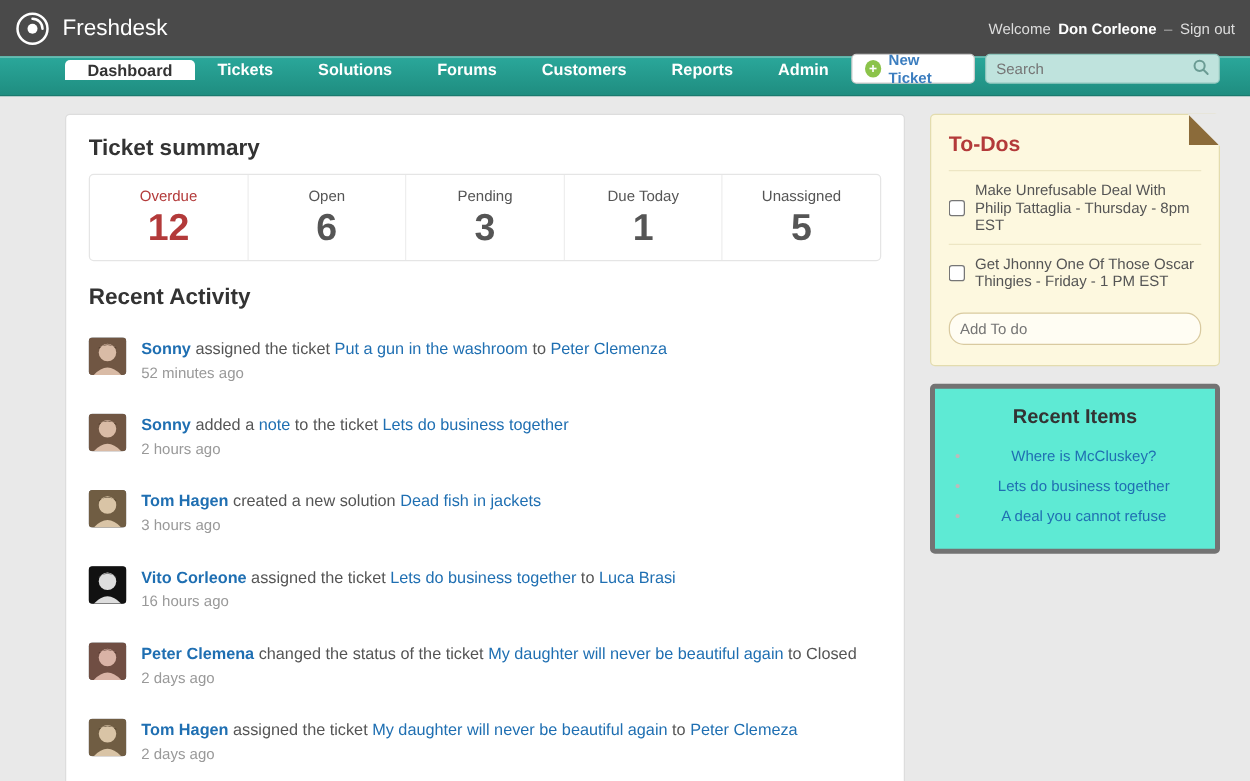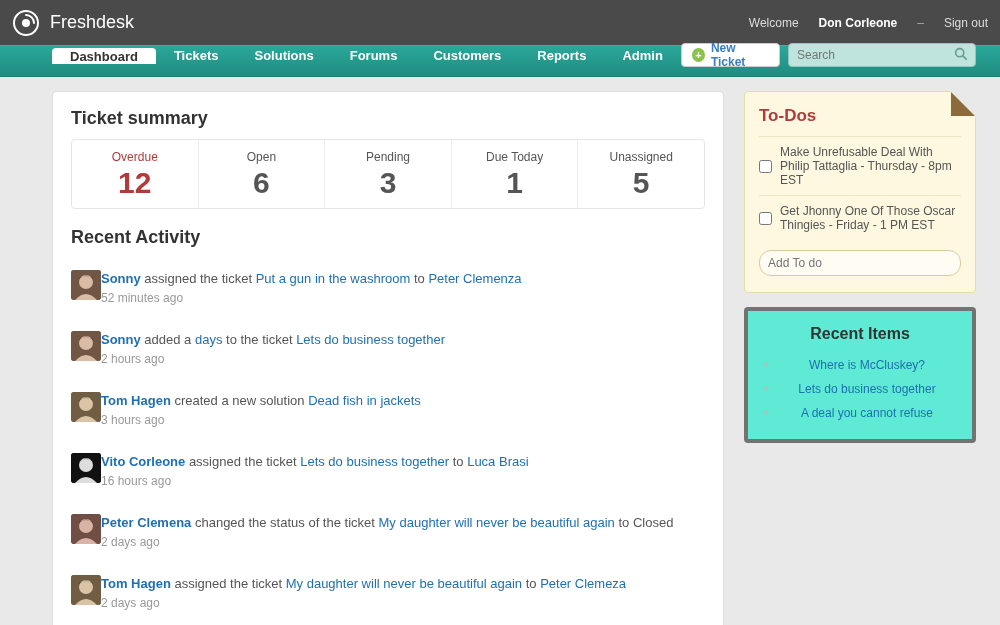--- a/index.html
+++ b/index.html
@@ -2,21 +2,21 @@
 <html><head>
 <meta charset="utf-8">
 <style>
   * { box-sizing: border-box; margin: 0; padding: 0; }
   body { font-family: "Helvetica Neue", Helvetica, Arial, sans-serif; font-size: 13px; color: #333; background: #e9e9e9; width: 1000px; height: 625px; overflow: hidden; }
 
   .topbar { background: #4a4a4a; color: #fff; height: 45px; display: flex; align-items: center; padding: 0 12px; }
   .logo { display: flex; align-items: center; gap: 10px; }
   .logo-icon svg { display:block; }
   .logo-text { font-size: 18px; font-weight: 400; color: #fff; }
-  .topbar-right { margin-left: auto; font-size: 12px; display: flex; align-items: center; gap: 20px; }
+  .topbar-right { margin-left: auto; font-size: 12px; display: flex; align-items: center; gap: 6px; }
   .topbar-right .welcome { color: #ddd; }
   .topbar-right .username { font-weight: bold; color: #fff; }
   .topbar-right .sep { color: #aaa; }
   .topbar-right .signout { color: #ddd; text-decoration: none; cursor: pointer; }
 
   .navbar { background: #2a9d8f; background: linear-gradient(#2aa79a,#1f8d80); height: 32px; display: flex; align-items: stretch; padding: 0 24px 12px 52px; border-top:1px solid #40b0a3; border-bottom:1px solid #1a7a6e;justify-content:space-between; }
   .nav-tabs { display: flex; align-items: stretch; }
   .nav-tab { display: flex; align-items: center; padding: 0 18px; color: #fff; font-weight: bold; font-size: 13px; cursor: pointer; }
   .nav-tab.active { background: #fff; color: #333; border-radius: 4px 4px 0 0; margin-top: 2px; }
   .nav-right { margin-left: auto; display: flex; align-items: center; gap: 8px; }
@@ -33,21 +33,21 @@
 
   .summary-row { display: flex; border: 1px solid #e5e5e5; border-radius: 4px; overflow: hidden; margin-bottom: 18px; }
   .summary-cell { flex: 1; text-align: center; padding: 10px 0 8px; border-right: 1px solid #eee; }
   .summary-cell:last-child { border-right: none; }
   .summary-label { font-size: 12px; color: #555; margin-bottom: 2px; }
   .summary-value { font-size: 30px; font-weight: bold; color: #555; }
   .summary-cell.overdue .summary-label { color: #b33a3a; }
   .summary-cell.overdue .summary-value { color: #b33a3a; }
 
   .activity-list { margin-top: 8px; }
-  .activity-item { display: flex; gap: 0; padding: 12px 0; }
+  .activity-item { display: flex; gap: 12px; padding: 12px 0; }
   .avatar { width: 30px; height: 30px; border-radius: 3px; background:#777; flex-shrink:0; display:flex; align-items:center; justify-content:center; color:#fff; font-size:10px; overflow:hidden;}
   .avatar.bw { filter: grayscale(1); background:#222; }
   .avatar svg { width:100%; height:100%; }
   .activity-body { flex:1; font-size: 13px; line-height: 1.4; }
   .actor, .link { color: #1f6fb2; font-weight: bold; cursor:pointer; }
   .link { font-weight: normal; }
   .activity-text .plain { color:#555; }
   .timeago { color:#999; font-size:12px; margin-top:2px; }
 
   .side-col { width: 232px; display:flex; flex-direction:column; gap:14px; }
@@ -163,21 +163,21 @@
         <div class="activity-item">
           <div class="avatar">
             <svg viewBox="0 0 30 30">
               <rect width="30" height="30" fill="hsl(25,25%,35%)"></rect>
               <circle cx="15" cy="12" r="7" fill="hsl(25,40%,75%)"></circle>
               <path d="M8 9 Q15 2 22 9 L22 8 Q15 4 8 8 Z" fill="hsl(25,30%,25%)"></path>
               <path d="M4 30 Q15 18 26 30 Z" fill="hsl(25,40%,75%)"></path>
             </svg>
           </div>
           <div class="activity-body">
-            <div class="activity-text"><span class="actor">Sonny</span><span class="plain"> added a </span><span class="link">days</span><span class="plain"> to the ticket </span><span class="link">Lets do business together</span></div>
+            <div class="activity-text"><span class="actor">Sonny</span><span class="plain"> added a </span><span class="link">note</span><span class="plain"> to the ticket </span><span class="link">Lets do business together</span></div>
             <div class="timeago">2 hours ago</div>
           </div>
         </div>
         <div class="activity-item">
           <div class="avatar">
             <svg viewBox="0 0 30 30">
               <rect width="30" height="30" fill="hsl(35,25%,35%)"></rect>
               <circle cx="15" cy="12" r="7" fill="hsl(35,40%,75%)"></circle>
               <path d="M8 9 Q15 2 22 9 L22 8 Q15 4 8 8 Z" fill="hsl(35,30%,25%)"></path>
               <path d="M4 30 Q15 18 26 30 Z" fill="hsl(35,40%,75%)"></path>

